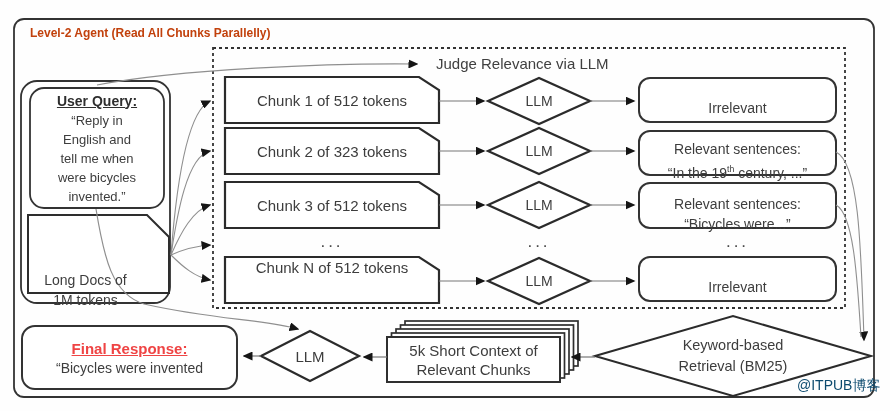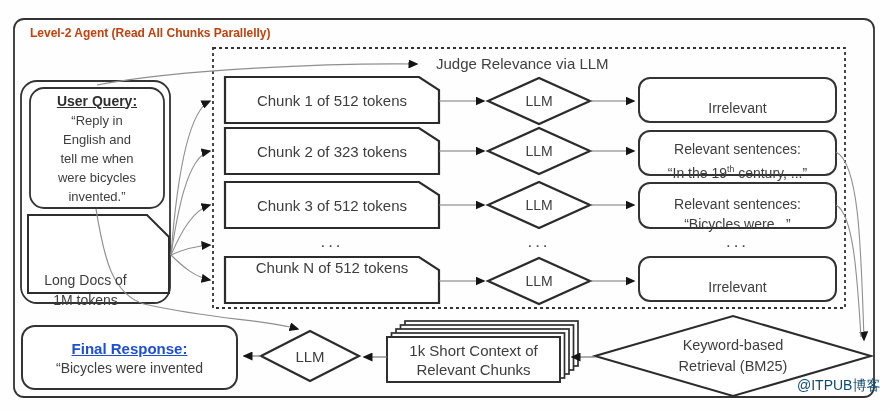--- a/index.html
+++ b/index.html
@@ -18,21 +18,21 @@
   .uq { left:30px; top:88px; width:134px; height:120px; }
   .uq-h { font-size:14px; font-weight:bold; text-decoration:underline; color:#2e2e2e; line-height:20px; }
   .uq-b { font-size:13px; line-height:19px; }
   .ldocs { left:28px; top:215px; width:115px; height:78px; font-size:14px; line-height:20px;margin-top:36px; }
   .judge { left:436px; top:55px; font-size:15px; color:#404040; white-space:nowrap; }
   .chunk { left:225px; width:214px; height:46px; font-size:15px; }
   .llmrow { left:488px; width:102px; height:46px; font-size:14px; }
   .res { left:639px; width:197px; font-size:14px; line-height:20px;margin-top:8px; }
   .dots { top:232px; height:20px; font-size:17px; letter-spacing:3px; color:#4a4a4a; }
   .fresp { left:22px; top:326px; width:215px; height:63px; }
-  .fresp-h { font-size:15px; font-weight:bold; text-decoration:underline; color:#1d4ed8; line-height:21px; }
+  .fresp-h { font-size:15px; font-weight:bold; text-decoration:underline; color:#ef4444; line-height:21px; }
   .fresp-b { font-size:14px; line-height:19px; }
   .llmbot { left:261px; top:331px; width:98px; height:50px; font-size:15px; }
   .stacklbl { left:387px; top:337px; width:173px; height:45px; font-size:15px; line-height:19px; }
   .kw { left:595px; top:316px; width:276px; height:80px; font-size:14.5px; line-height:21px; }
   .wm { left:797px; top:377px; font-size:14px; color:#0c4a6e;text-align:right; }
   sup { font-size:0.62em; }
 </style>
 </head>
 <body>
 
@@ -149,21 +149,21 @@
   <div class="lbl dots flexc" style="left:488px;width:102px">...</div>
   <div class="lbl dots flexc" style="left:639px;width:197px">...</div>
 
   <div class="lbl fresp flexcol">
     <div class="fresp-h">Final Response:</div>
     <div class="fresp-b">“Bicycles were invented</div>
   </div>
 
   <div class="lbl llmbot flexc">LLM</div>
 
-  <div class="lbl stacklbl flexc prel">1k Short Context of
+  <div class="lbl stacklbl flexc prel">5k Short Context of
 Relevant Chunks</div>
 
   <div class="lbl kw flexc prel">Keyword-based
 Retrieval (BM25)</div>
 
   <div class="lbl wm">@ITPUB博客</div>
 
 </div>
 
 </body></html>

